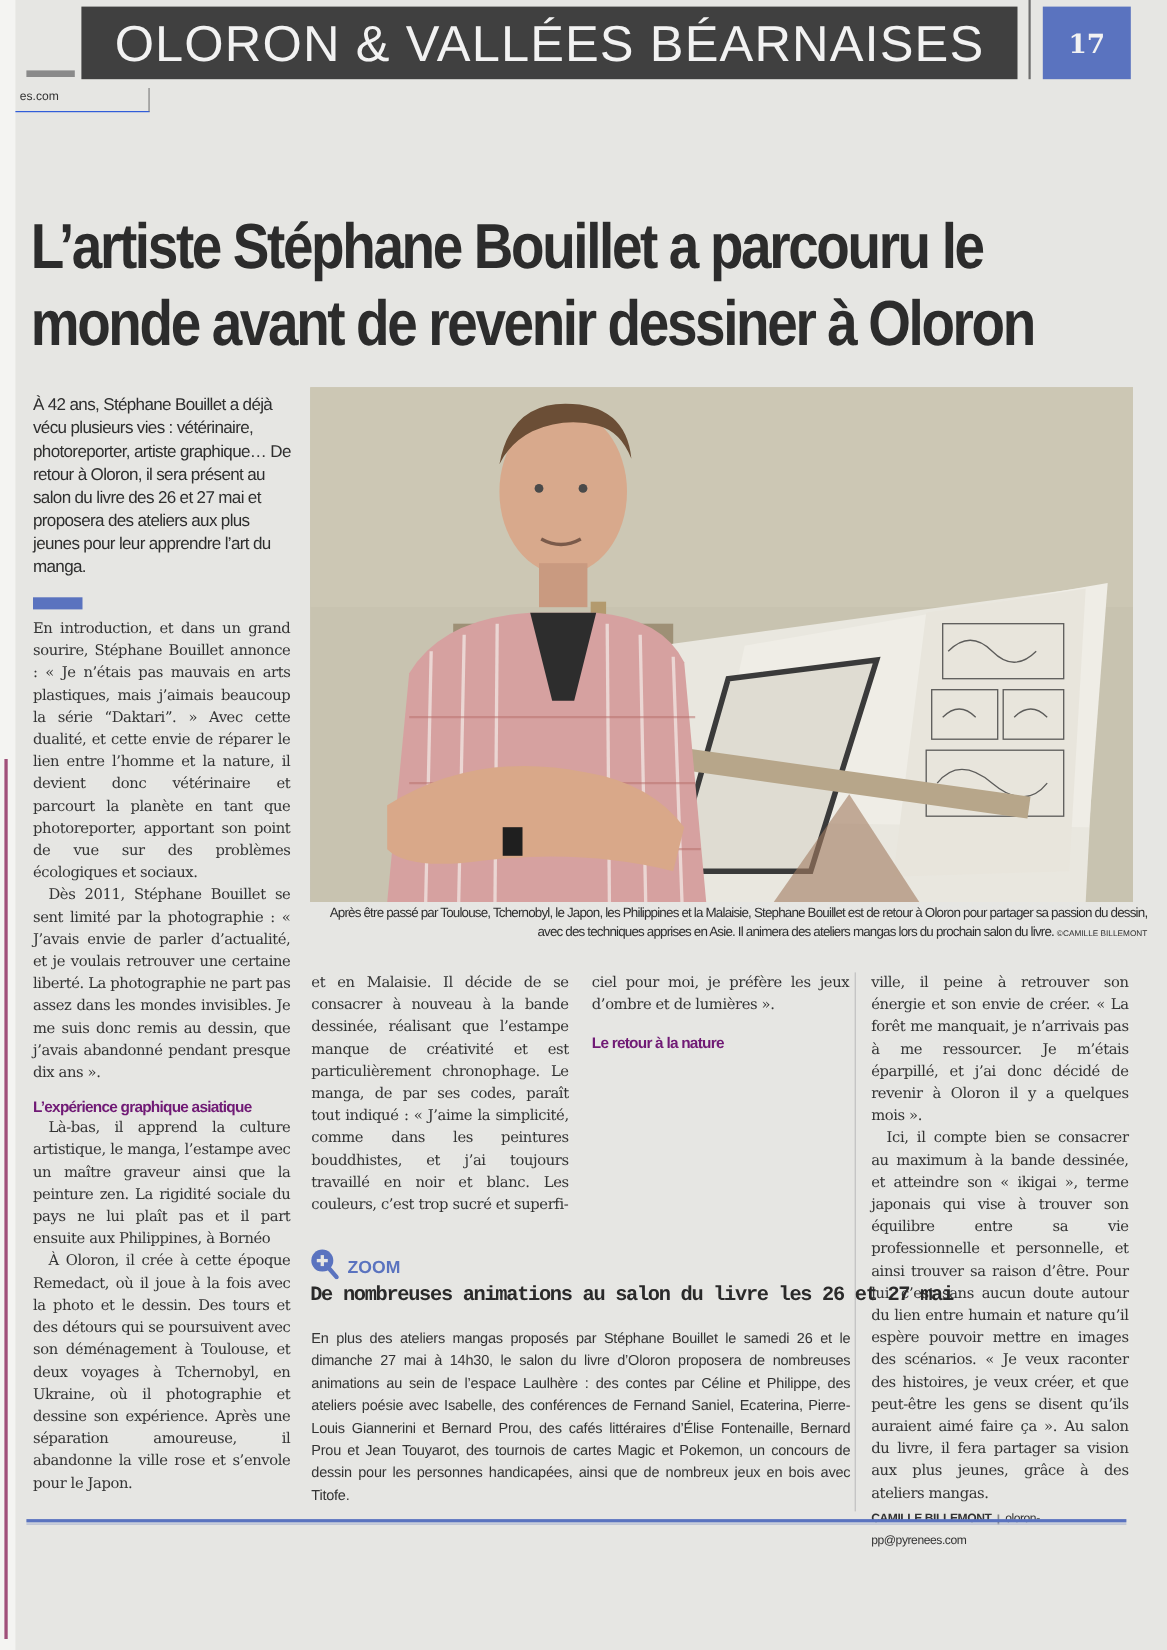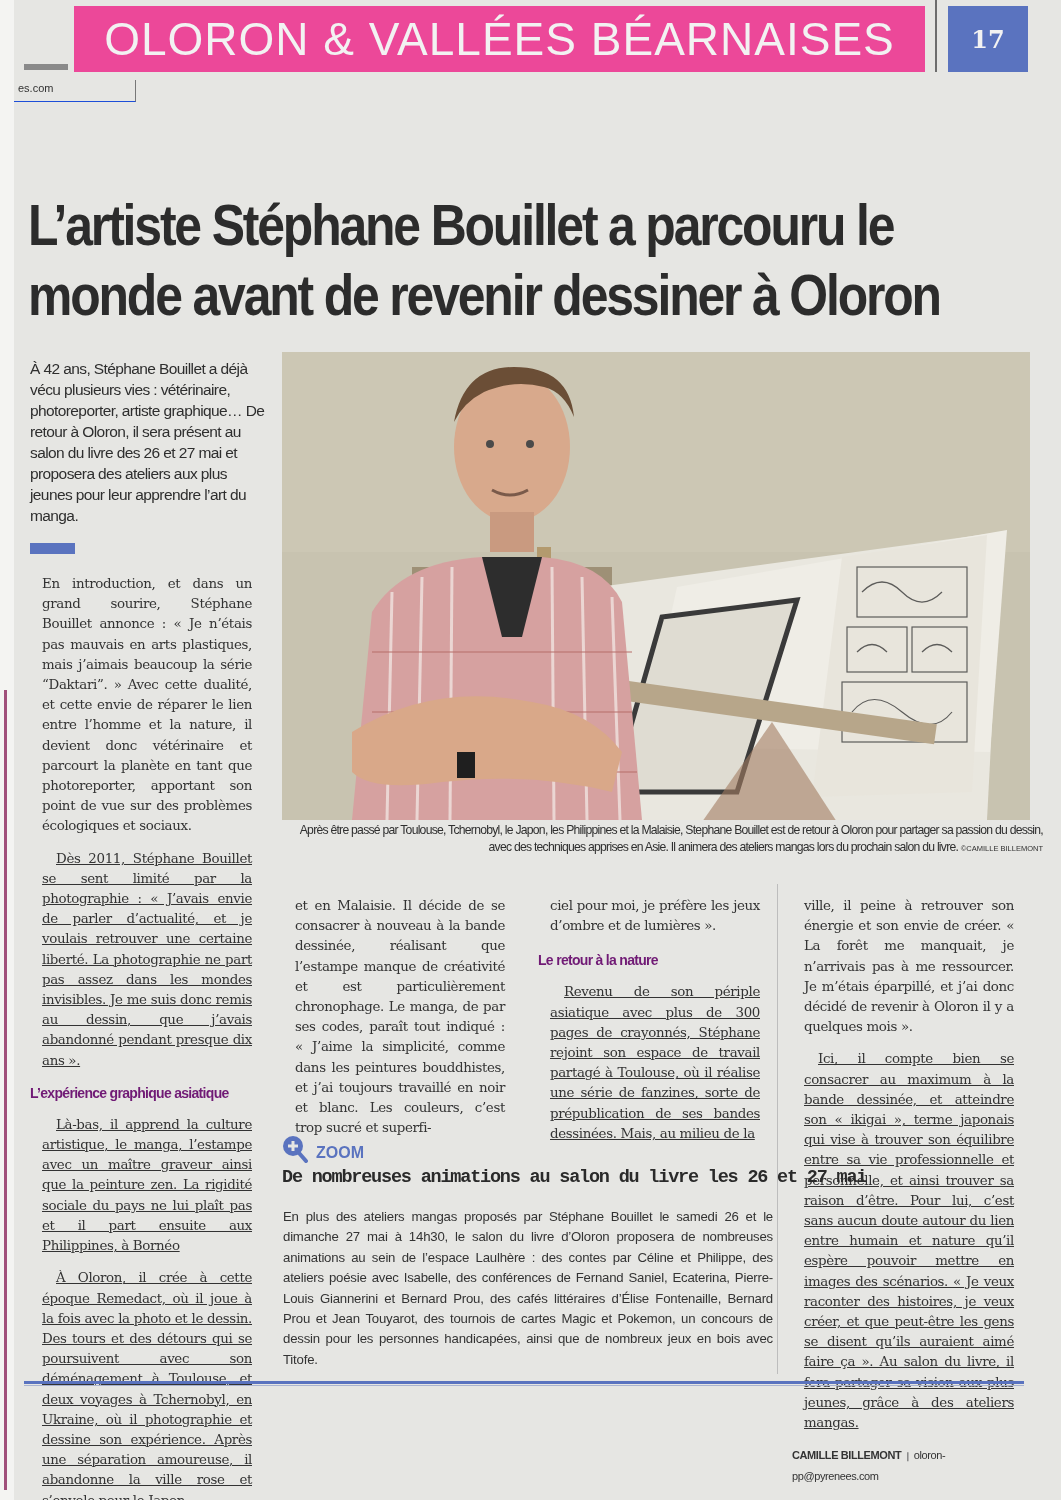--- a/index.html
+++ b/index.html
@@ -5,21 +5,21 @@
   html, body { margin:0; padding:0; }
   body {
     width:1061px; height:1500px; position:relative; overflow:hidden;
     background:#e6e6e3;
     font-family:"DejaVu Serif", serif;
     color:#2f2f2f;
   }
   .page-edge { position:absolute; left:0; top:0; width:14px; height:1500px; background:#f4f4f2; }
   .header-bar {
     position:absolute; left:74px; top:6px; width:851px; height:66px;
-    background:#ec4899; color:#f2f2f2;
+    background:#404040; color:#f2f2f2;
     font-family:"Liberation Sans", sans-serif; font-size:46px; letter-spacing:1px;
     display:flex; align-items:center; justify-content:center; box-sizing:border-box;
   }
   .header-divider { position:absolute; left:935px; top:0; width:2px; height:72px; background:#6d6d6d; }
   .page-number {
     position:absolute; left:948px; top:6px; width:80px; height:66px; background:#5a73bf; color:#f2f2f2;
     font-family:"DejaVu Serif", serif; font-weight:bold; font-size:24px;
     display:flex; align-items:center; justify-content:center;
   }
   .header-grey { position:absolute; left:24px; top:64px; width:44px; height:6px; background:#8a8a8a; }
@@ -39,22 +39,22 @@
     position:absolute; left:30px; top:358px; width:240px;
     font-family:"Liberation Sans", sans-serif; font-size:15.5px; line-height:21px; color:#2e2e2e;
     letter-spacing:-0.6px;
   }
   .blue-mark { position:absolute; left:30px; top:543px; width:45px; height:11px; background:#5a73bf; }
   .pink-rule { position:absolute; left:4px; top:690px; width:3px; height:800px; background:#a0507a; }
   .col {
     position:absolute; font-family:"DejaVu Serif", serif; font-size:13.4px; line-height:20.2px;
     color:#333; text-align:justify; letter-spacing:-0.35px;
   }
-  .col p { margin:12px; }
-  .col p.indent { text-indent:14px;text-decoration:underline; }
+  .col p { margin:0; }
+  .col p.indent { text-indent:14px; }
   .col h3 {
     margin:10px 0 0 0; font-family:"Liberation Sans", sans-serif; font-weight:bold; font-size:14px;
     line-height:20px; letter-spacing:-0.7px; color:#701a75;
   }
   .photo {
     position:absolute; left:282px; top:352px; width:748px; height:468px; overflow:hidden;
     background:linear-gradient(180deg,#cbc6b4 0%,#c4c0ae 55%,#bfbcae 100%);
   }
   .caption {
     position:absolute; left:283px; top:822px; width:760px;
@@ -175,21 +175,20 @@
   <span class="credit">©Camille Billemont</span>
 </div>
 
 <div class="col" style="left:283px; top:884px; width:234px;">
   <p>et en Malaisie. Il décide de se consacrer à nouveau à la bande dessinée, réalisant que l’estampe manque de créativité et est particulièrement chronophage. Le manga, de par ses codes, paraît tout indiqué : « J’aime la simplicité, comme dans les peintures bouddhistes, et j’ai toujours travaillé en noir et blanc. Les couleurs, c’est trop sucré et superfi-</p>
 </div>
 
 <div class="col" style="left:538px; top:884px; width:234px;">
   <p>ciel pour moi, je préfère les jeux d’ombre et de lumières ».</p>
   <h3 style="margin-top:14px;">Le retour à la nature</h3>
-  <p class="indent">Revenu de son périple asiatique avec plus de 300 pages de crayonnés, Stéphane rejoint son espace de travail partagé à Toulouse, où il réalise une série de fanzines, sorte de prépublication de ses bandes dessinées. Mais, au milieu de la</p>
 </div>
 
 <div class="col" style="left:792px; top:884px; width:234px;">
   <p>ville, il peine à retrouver son énergie et son envie de créer. « La forêt me manquait, je n’arrivais pas à me ressourcer. Je m’étais éparpillé, et j’ai donc décidé de revenir à Oloron il y a quelques mois ».</p>
   <p class="indent">Ici, il compte bien se consacrer au maximum à la bande dessinée, et atteindre son « ikigai », terme japonais qui vise à trouver son équilibre entre sa vie professionnelle et personnelle, et ainsi trouver sa raison d’être. Pour lui, c’est sans aucun doute autour du lien entre humain et nature qu’il espère pouvoir mettre en images des scénarios. « Je veux raconter des histoires, je veux créer, et que peut-être les gens se disent qu’ils auraient aimé faire ça ». Au salon du livre, il fera partager sa vision aux plus jeunes, grâce à des ateliers mangas.</p>
   <div class="signature">
     <b>CAMILLE BILLEMONT</b>
     <span style="color:#888;font-size:9px;">❙</span>
     <span>oloron-pp@pyrenees.com</span>
   </div>

